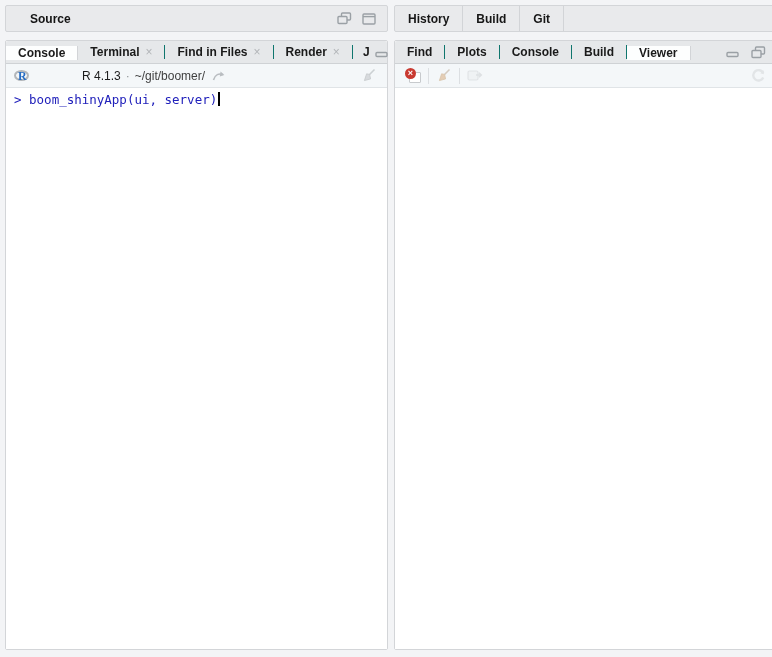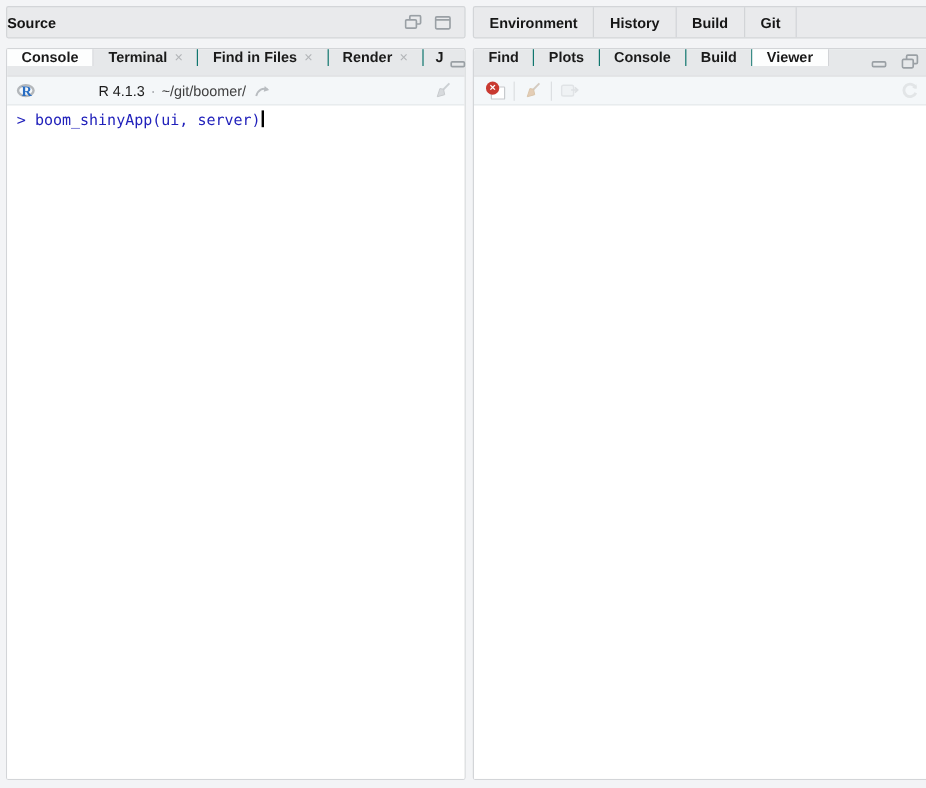--- a/index.html
+++ b/index.html
@@ -24,21 +24,21 @@
     position:absolute; top:40px; height:610px;
     background:#ffffff;
     border:1px solid #d3d5d8;
     border-radius:2px;
     display:flex; flex-direction:column;
   }
   .tabbar {
     height:23px; flex:0 0 23px;
     background:#e6e8ea;
     border-bottom:1px solid #cfd2d5;
-    display:flex; align-items:flex-start;
+    display:flex; align-items:center;
     border-radius:2px 2px 0 0;
   }
   .tab {
     display:flex; align-items:center; gap:6px;
     padding:0 12px;
     font-size:12px; font-weight:700; color:#1a1a1a;
     border-right:1px solid #0f766e;
     white-space:nowrap;
     cursor:default;
   }
@@ -70,21 +70,21 @@
   }
   .sep {
     width:1px; height:16px; background:#dcdfe2; margin:0 5px;
   }
   .iconbtn {
     width:20px; height:20px;
     display:flex; align-items:center; justify-content:center;
   }
 
   
-  #source-strip { left:5px; width:383px; padding:0 8px 0 0; }
+  #source-strip { left:5px; width:383px; padding:0 8px 0 24px; }
   #source-strip .title { font-size:12px; font-weight:600; }
   #source-strip .winbtns { padding-right:0; }
 
   #console-pane { left:5px; width:383px; }
   #console-body {
     flex:1 1 auto;
     background:#ffffff;
     font-family:"DejaVu Sans Mono","Liberation Mono",monospace;
     font-size:12.5px;
     line-height:18px;
@@ -221,23 +221,20 @@
     </span>
   </div>
 
   <div id="console-body">
     <span>&gt;</span><span> </span><span>boom_shinyApp(ui, server)</span><span class="caret"></span>
   </div>
 </div>
 
 <div class="strip" id="env-strip">
   <span class="etab">
-      <span>Environment</span>
-    </span>
-  <span class="etab">
       <span>History</span>
     </span>
   <span class="etab">
       <span>Build</span>
     </span>
   <span class="etab">
       <span>Git</span>
     </span>
   <span class="etab" style="border-right:none"></span>
 </div>

